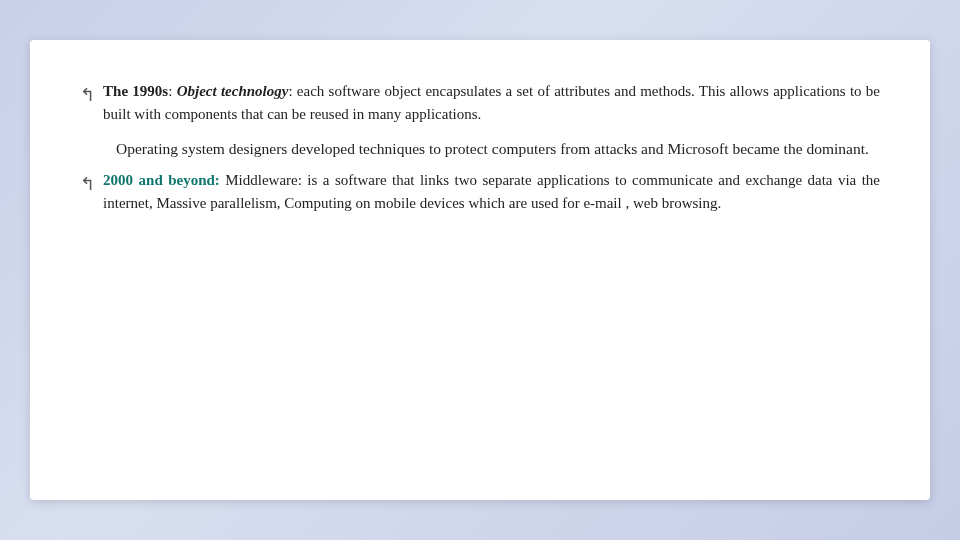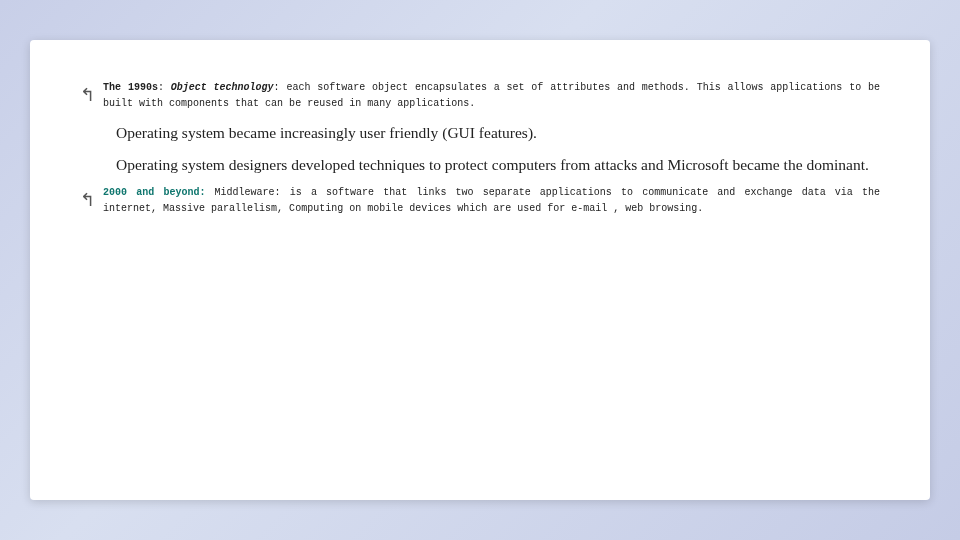--- a/index.html
+++ b/index.html
@@ -36,25 +36,24 @@
     .bullet-icon {
       font-size: 18px;
       color: #555;
       margin-right: 8px;
       margin-top: 2px;
       flex-shrink: 0;
       line-height: 1.45;
     }
 
     .bullet-content {
-      font-size: 10px;
+      font-size: 15px;
       line-height: 1.55;
       color: #222;
       text-align: justify;
-      font-family: Liberation Mono, monospace;
     }
 
     .bullet-content .bold-italic {
       font-weight: bold;
       font-style: italic;
     }
 
     .bullet-content .bold {
       font-weight: bold;
     }
@@ -85,23 +84,20 @@
   <div class="bullet-line">
     <span class="bullet-icon">↰</span>
     <div class="bullet-content">
       <span class="bold">The 1990s</span><span>: </span><span class="bold-italic">Object technology</span><span>:</span><span> each software object encapsulates a set of attributes and methods. This allows applications to be built with components that can be reused in many applications.</span>
     </div>
   </div>
 
   <div class="sub-bullets">
 
 
-    <div class="sub-bullet">
-      <span>Operating system became increasingly user friendly (GUI features).</span>
-    </div>
 
     <div class="sub-bullet">
       <span>Operating system designers developed techniques to protect computers from attacks and Microsoft became the dominant.</span>
     </div>
 
   </div>
 
   <div class="bullet-line">
     <span class="bullet-icon">↰</span>
     <div class="bullet-content">

